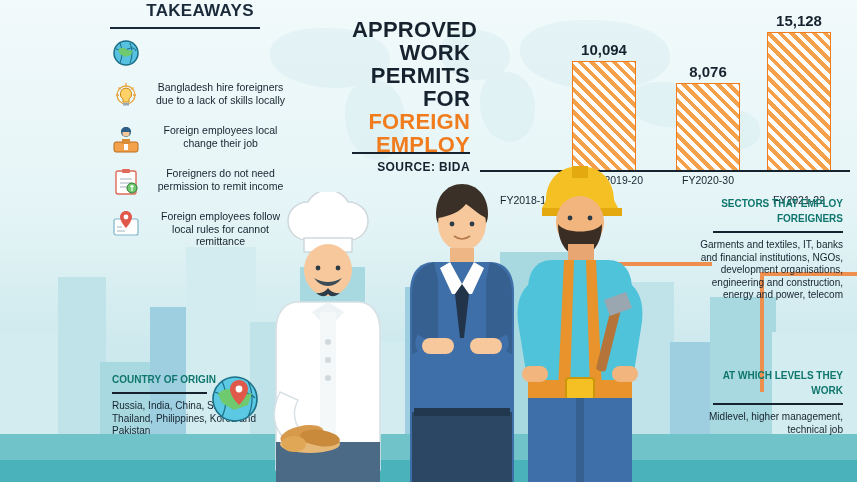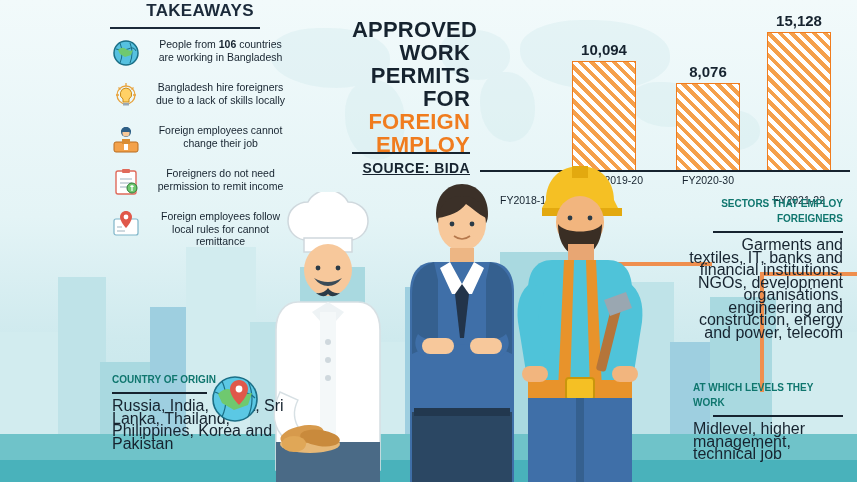--- a/index.html
+++ b/index.html
@@ -37,39 +37,39 @@
   .tk-text{font-size:10.5px;line-height:12.6px;color:#16232f;padding-top:1px;}
   .tk-text b{font-weight:bold;}
 
   
   .chart-title{position:absolute;left:352px;top:18px;width:118px;
      font-weight:bold;font-size:22px;line-height:23px;color:#16232f;
      text-align:right;letter-spacing:.2px;}
   .chart-title .hl{color:#f07c1e;}
   .title-rule{position:absolute;left:352px;top:152px;width:118px;height:2px;background:#16232f;}
   .source{position:absolute;left:352px;top:160px;width:118px;text-align:right;
-     font-size:14px;font-weight:bold;color:#16232f;letter-spacing:.4px;text-decoration:underline;}
+     font-size:12px;font-weight:bold;color:#16232f;letter-spacing:.4px;}
 
   .axis{position:absolute;left:480px;top:170px;width:370px;height:2px;background:#16232f;}
   .bars{position:absolute;left:480px;top:6px;width:370px;height:166px;}
   .bar-col{position:absolute;bottom:0;width:64px;text-align:center;}
   .bar{width:64px;background:
       repeating-linear-gradient(45deg,#f5a04b 0 4px,#fff 4px 8px);
       border:1.5px solid #f07c1e;box-sizing:border-box;}
   .bar-val{font-size:15px;font-weight:bold;color:#16232f;margin-bottom:3px;}
   .xlabels{position:absolute;left:480px;top:174px;width:370px;height:18px;}
   .xlab{position:absolute;width:90px;text-align:center;font-size:10.5px;color:#16232f;}
 
   
   .sectors{position:absolute;right:14px;top:196px;width:160px;text-align:right;}
   .blk-title{font-weight:bold;font-size:10px;line-height:15px;color:#0f766e;}
   .blk-rule{height:2px;background:#16232f;margin:5px 0 6px auto;width:130px;}
-  .blk-body{font-size:16px;line-height:12.5px;color:#16232f;}
-
-  .levels{position:absolute;right:14px;top:380px;width:150px;text-align:left;}
+  .blk-body{font-size:10px;line-height:12.5px;color:#16232f;}
+
+  .levels{position:absolute;right:14px;top:368px;width:150px;text-align:right;}
 
   .origin{position:absolute;left:112px;top:372px;width:175px;}
   .origin .blk-title{text-align:left;}
   .origin .blk-rule{margin:5px 0 6px 0;width:95px;}
   .origin .blk-body{text-align:left;}
 
   
   .person{position:absolute;bottom:0;}
   svg{display:block;}
 </style>
@@ -119,23 +119,20 @@
     <div class="tk-item">
       <div class="tk-ico">
         <svg width="32" height="32" viewBox="0 0 32 32">
           <circle cx="16" cy="16" r="12" fill="#56c1e0" stroke="#1b6f86" stroke-width="1.5"></circle>
           <path d="M6 12 q6 3 12 0 t8 2" stroke="#1b6f86" fill="none" stroke-width="1"></path>
           <path d="M10 6 q4 10 0 20" stroke="#1b6f86" fill="none" stroke-width="1"></path>
           <path d="M20 6 q4 10 0 20" stroke="#1b6f86" fill="none" stroke-width="1"></path>
           <path d="M8 13 q4-4 8-1 t7 1 l-2 5 -6 2 -5-3z" fill="#6fc96f"></path>
         </svg>
       </div>
-      <div class="tk-text">
-        <span>People from </span><b>106</b><span> countries are working in Bangladesh</span>
-      </div>
     </div>
 
     <div class="tk-item">
       <div class="tk-ico">
         <svg width="32" height="32" viewBox="0 0 32 32">
           <circle cx="16" cy="15" r="9" fill="none" stroke="#e8a33d" stroke-width="1.3"></circle>
           <path d="M16 8 a6 6 0 0 1 3 11 l0 3 -6 0 0-3 a6 6 0 0 1 3-11z" fill="#ffd166" stroke="#c98b1c" stroke-width="1"></path>
           <rect x="13" y="23" width="6" height="2.5" fill="#9aa7b1"></rect>
           <path d="M16 3v3M6 15h3M23 15h3M8.5 7.5l2 2M23.5 7.5l-2 2" stroke="#e8a33d" stroke-width="1.3"></path>
         </svg>
@@ -147,21 +144,21 @@
       <div class="tk-ico">
         <svg width="32" height="32" viewBox="0 0 32 32">
           <rect x="4" y="19" width="24" height="10" rx="2" fill="#f3a24b" stroke="#b96d20" stroke-width="1"></rect>
           <rect x="12" y="16" width="8" height="5" fill="#d98c33"></rect>
           <circle cx="16" cy="9" r="5" fill="#2f5f86"></circle>
           <circle cx="16" cy="10" r="3.6" fill="#f7c99a"></circle>
           <path d="M11 9 a5 5 0 0 1 10 0z" fill="#2f5f86"></path>
           <rect x="14" y="21" width="4" height="6" fill="#fff"></rect>
         </svg>
       </div>
-      <div class="tk-text">Foreign employees cannot change their job</div>
+      <div class="tk-text">Foreign employees local change their job</div>
     </div>
 
     <div class="tk-item">
       <div class="tk-ico">
         <svg width="32" height="32" viewBox="0 0 32 32">
           <rect x="6" y="5" width="20" height="23" rx="2" fill="#fff" stroke="#e06a5a" stroke-width="1.4"></rect>
           <rect x="12" y="3" width="8" height="4" rx="1" fill="#e06a5a"></rect>
           <path d="M10 13h12M10 17h12M10 21h7" stroke="#9fb4c0" stroke-width="1.2"></path>
           <circle cx="22" cy="22" r="5" fill="#6fc96f" stroke="#2f7a35" stroke-width="1"></circle>
           <path d="M22 19v6M20.3 20.4h3.4" stroke="#fff" stroke-width="1.2"></path>

